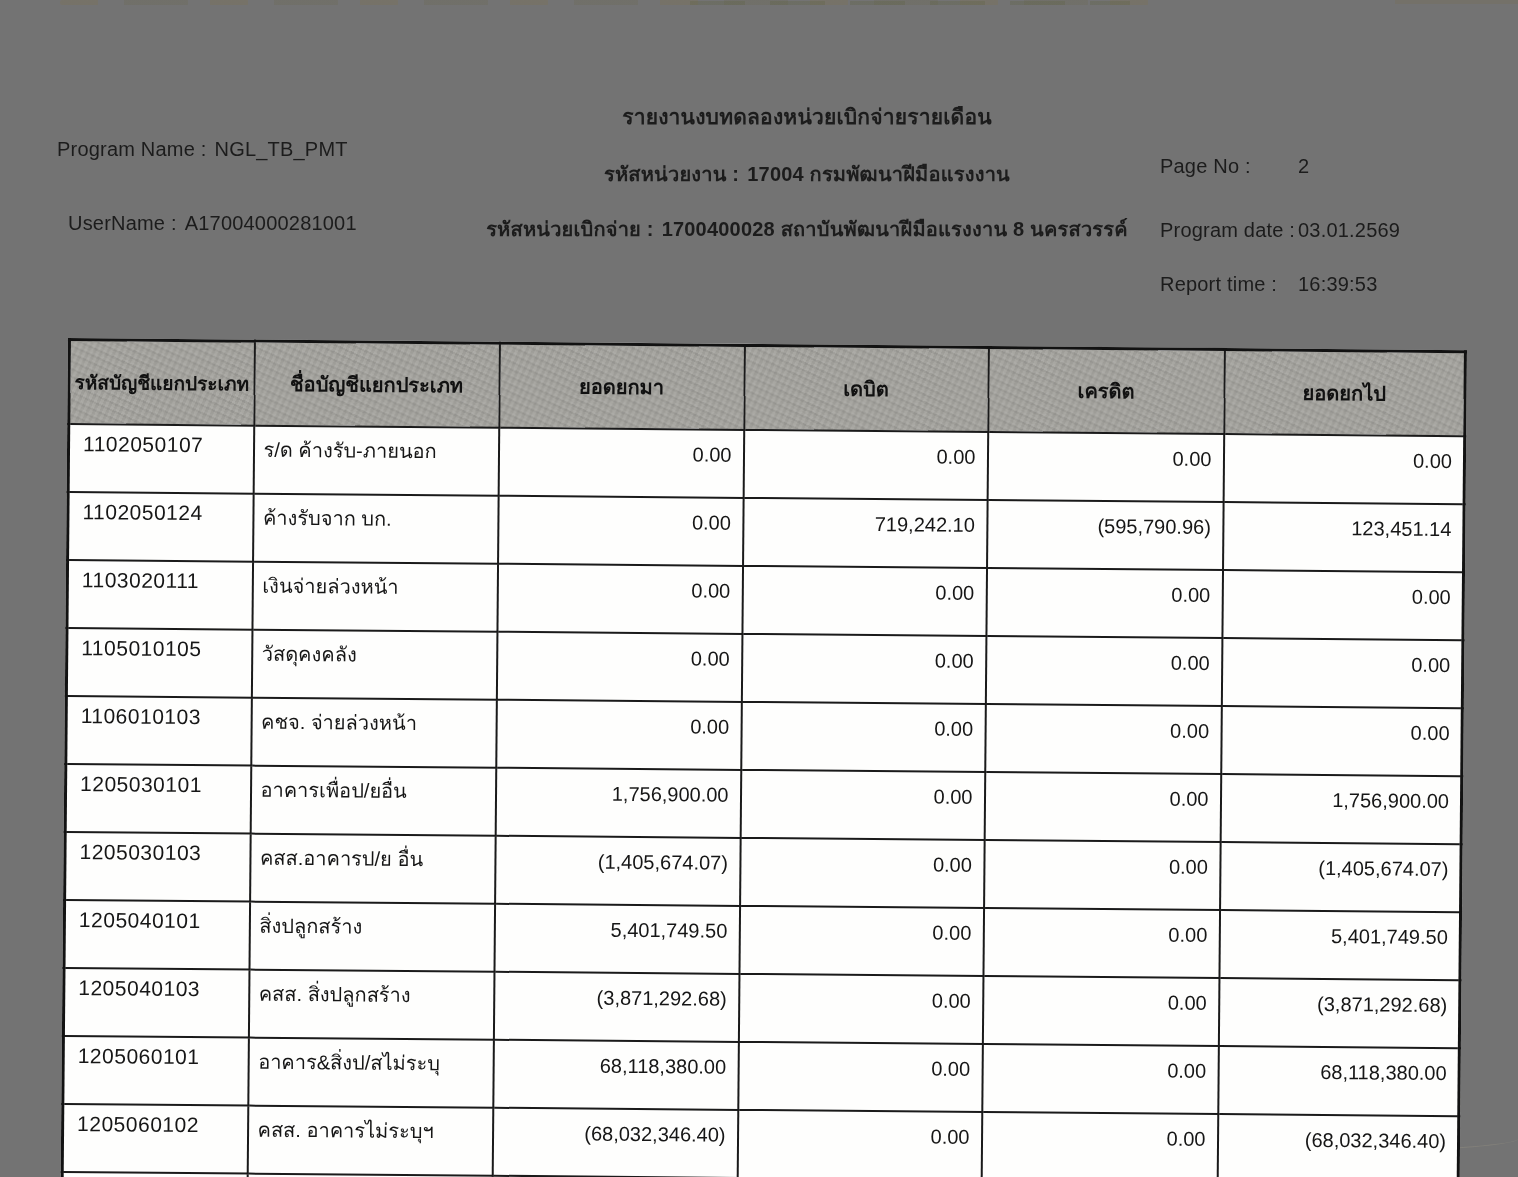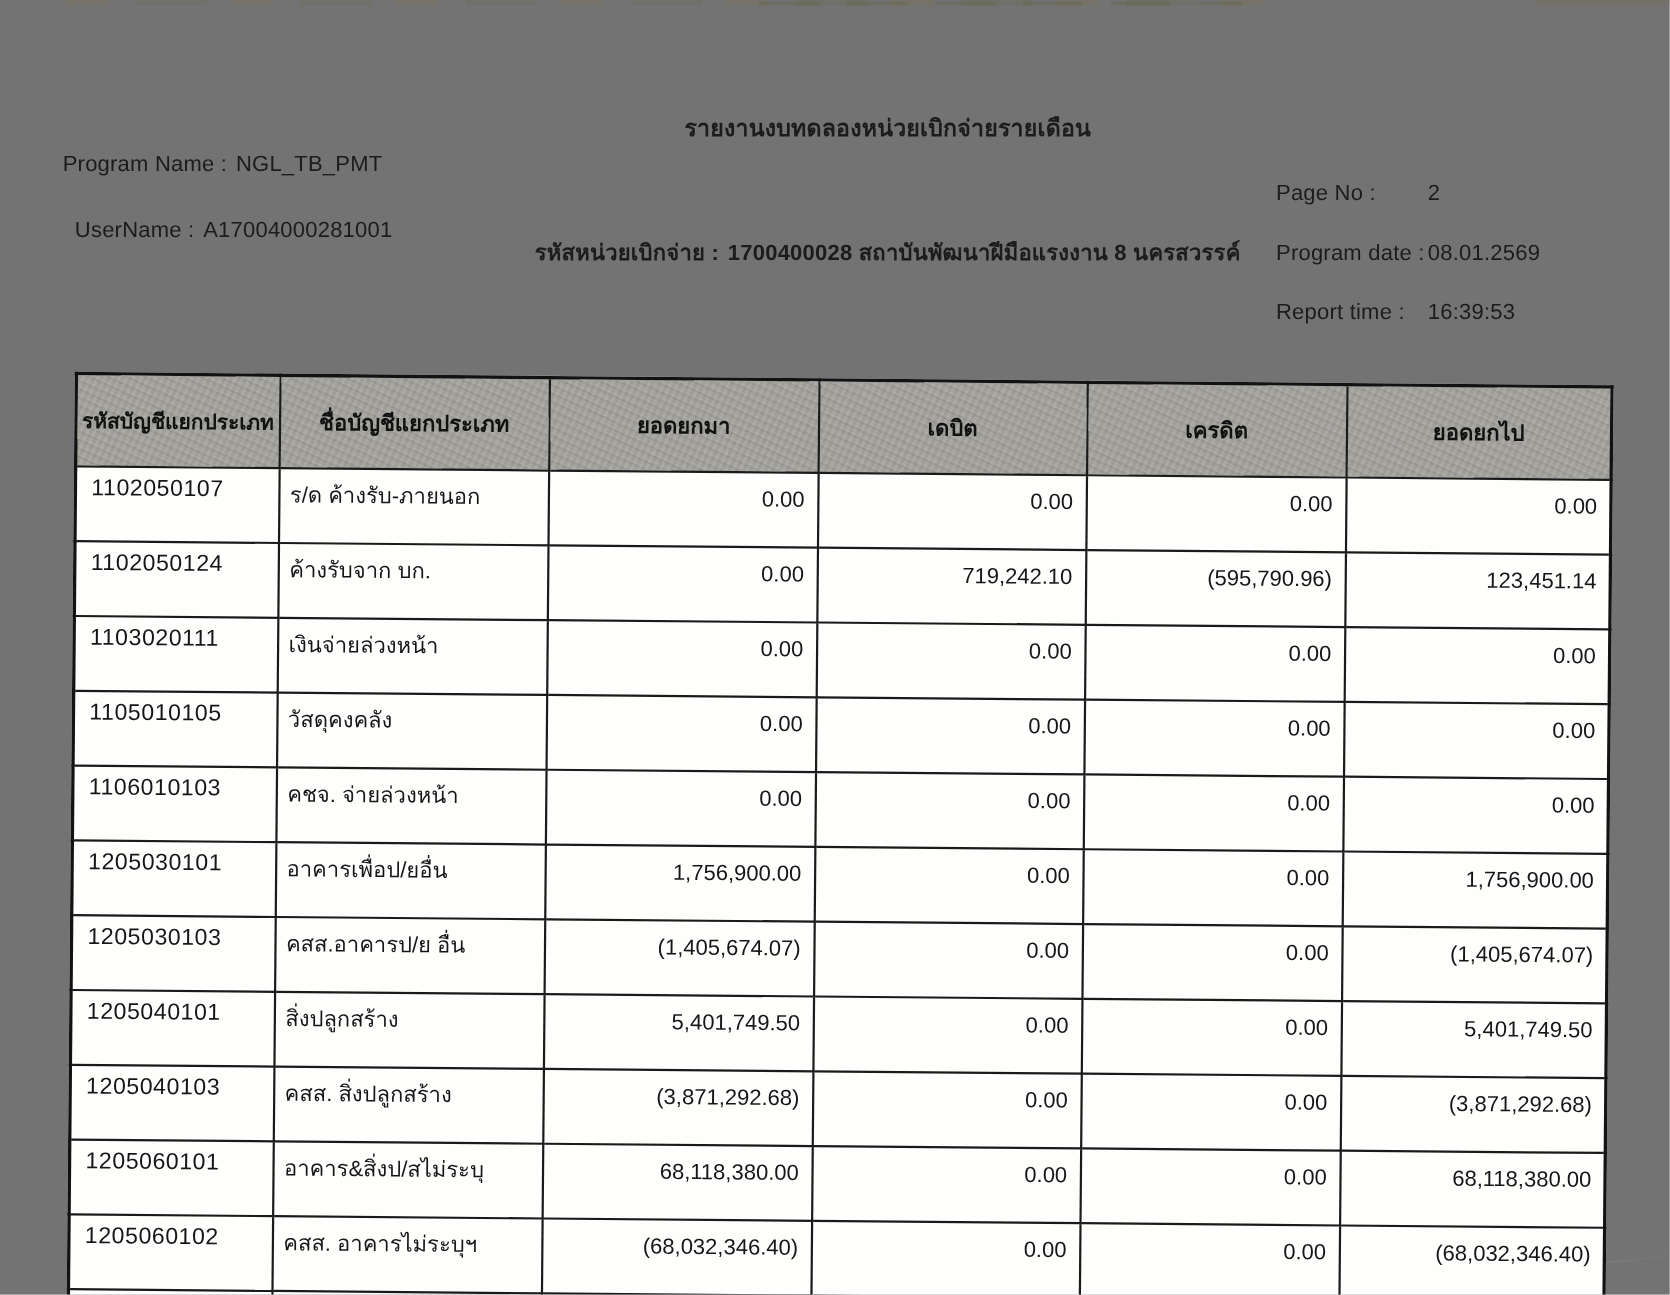--- a/index.html
+++ b/index.html
@@ -47,25 +47,25 @@
   .speck.s4{top:1160px;left:527px;width:3px;height:6px;transform:rotate(5deg);opacity:.6;}
 
   
   .hline{position:absolute;white-space:nowrap;font-size:20px;letter-spacing:.2px;}
   .hcenter{left:96px;width:1422px;text-align:center;}
   .title-line{top:100px;font-size:21px;font-weight:700;}
   .agency-line{top:158px;font-weight:600;}
   .disb-line{top:213px;font-weight:600;}
   .period-line{top:269px;font-weight:600;}
   .pn-line{top:138px;left:57px;}
-  .un-line{top:198px;left:68px;}
+  .un-line{top:212px;left:68px;}
   .label-gap{display:inline-block;min-width:8px;}
   .rlabel{left:1160px;}
   .rvalue{left:1298px;}
-  .r1{top:165px;} .r2{top:219px;} .r3{top:273px;}
+  .r1{top:155px;} .r2{top:219px;} .r3{top:273px;}
 
   
   .table-wrap{
     position:absolute;left:68px;top:338px;
     transform:rotate(0.5deg);
     transform-origin:0 0;
   }
   table.tb{
     border-collapse:collapse;
     table-layout:fixed;
@@ -106,37 +106,40 @@
   <div class="scan-top3"></div>
   <div class="scan-bottom"></div>
   <div class="scan-curve"></div>
   <div class="speck s1"></div>
   <div class="speck s2"></div>
   <div class="speck s3"></div>
   <div class="speck s4"></div>
 
   <div class="hline hcenter title-line">รายงานงบทดลองหน่วยเบิกจ่ายรายเดือน</div>
 
+  <div class="hline hcenter agency-line">
+    <span>รหัสหน่วยงาน :</span><span class="label-gap"></span><span>17004 กรมพัฒนาฝีมือแรงงาน</span>
+  </div>
 
   <div class="hline hcenter disb-line">
     <span>รหัสหน่วยเบิกจ่าย :</span><span class="label-gap"></span><span>1700400028 สถาบันพัฒนาฝีมือแรงงาน 8 นครสวรรค์</span>
   </div>
 
 
   <div class="hline pn-line">
     <span>Program Name :</span><span class="label-gap"></span><span>NGL_TB_PMT</span>
   </div>
   <div class="hline un-line">
     <span>UserName :</span><span class="label-gap"></span><span>A17004000281001</span>
   </div>
 
   <div class="hline rlabel r1">Page No :</div>
   <div class="hline rvalue r1">2</div>
   <div class="hline rlabel r2">Program date :</div>
-  <div class="hline rvalue r2">08.01.2569</div>
+  <div class="hline rvalue r2">03.01.2569</div>
   <div class="hline rlabel r3">Report time :</div>
   <div class="hline rvalue r3">16:39:53</div>
 
   <div class="table-wrap">
     <table class="tb">
       <colgroup>
         <col style="width:185px">
           <col style="width:245px">
           <col style="width:245px">
         <col style="width:244px">

